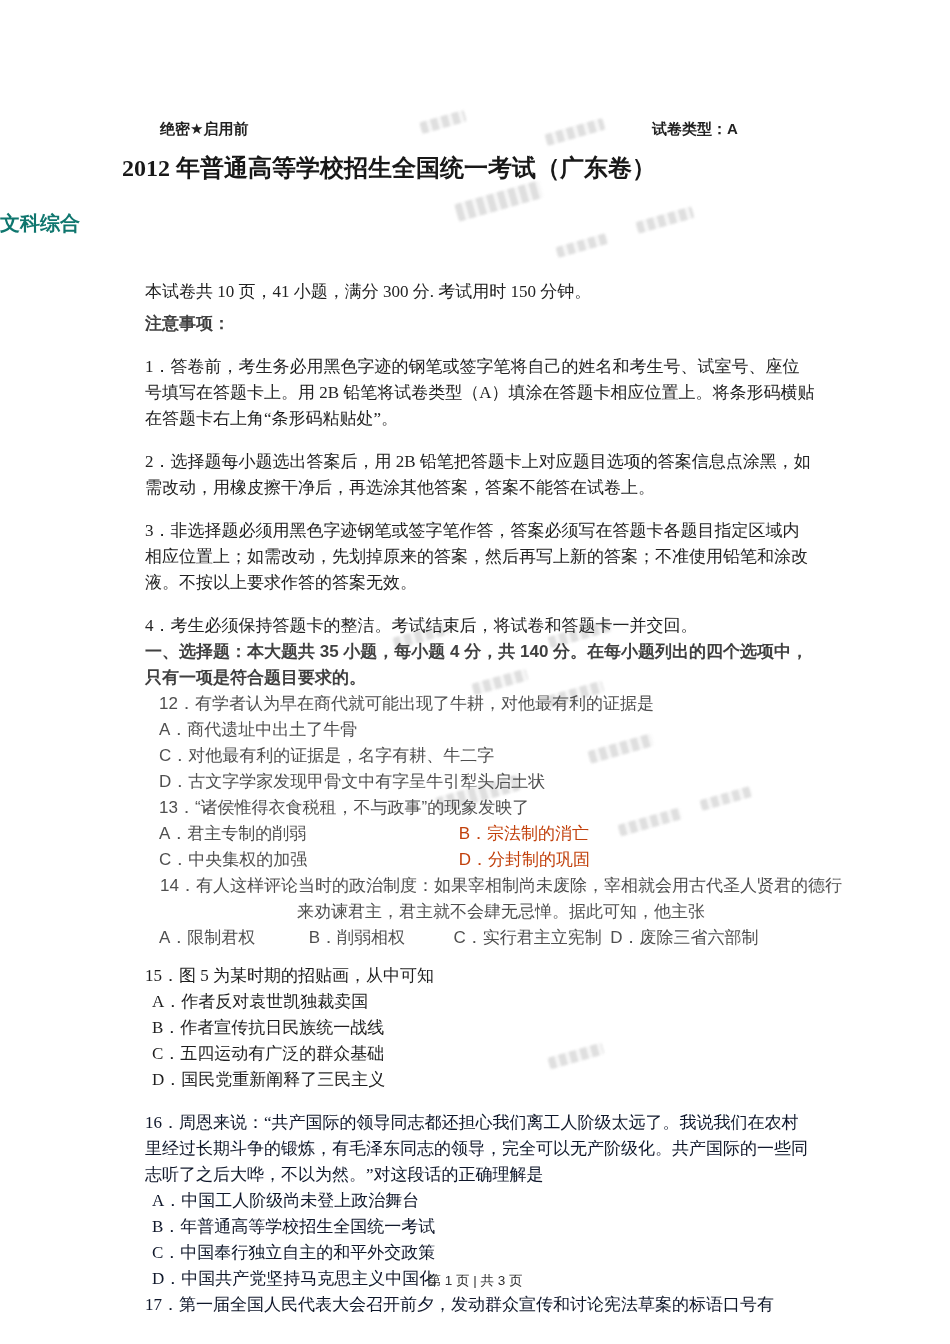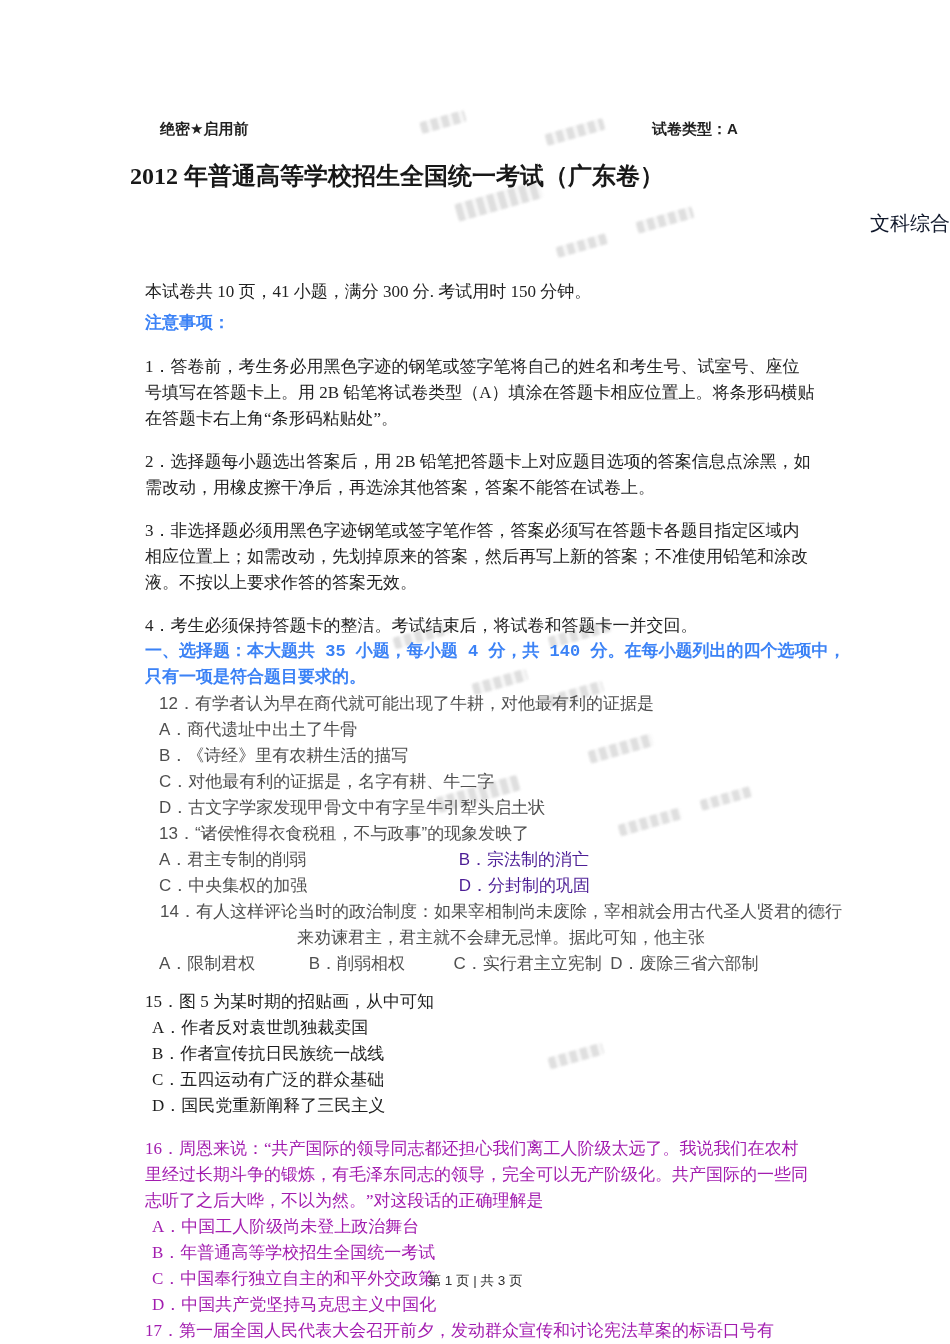--- a/index.html
+++ b/index.html
@@ -9,38 +9,38 @@
   }
   .sans{font-family:"Liberation Sans","DejaVu Sans",sans-serif;}
   p{margin:0;padding:0;}
   .lines{white-space:pre-line;}
 
   .hdr{position:absolute;top:120px;left:0;width:950px;height:24px;font-size:15px;}
   .hdr .security{position:absolute;left:160px;font-weight:bold;}
   .hdr .ptype{position:absolute;left:652px;font-weight:bold;}
 
   .title{position:absolute;top:152px;left:0;width:778px;text-align:center;
-         font-size:24px;font-weight:bold;color:#181818;margin:8px;}
-  .subtitle{position:absolute;top:210px;left:0;width:950px;text-align:right;
-         font-size:20px;font-weight:normal;color:#0f172a;margin:0;}
+         font-size:24px;font-weight:bold;color:#181818;margin:0;}
+  .subtitle{position:absolute;top:210px;left:0;width:950px;text-align:left;
+         font-size:20px;font-weight:bold;color:#0f766e;margin:0;}
 
   .main{position:absolute;top:262px;left:145px;width:712px;font-size:17px;line-height:26px;}
   .note{text-align:justify;margin-top:17px;}
-  .h-sans{font-family:Liberation Mono, monospace;font-weight:bold;color:#3b82f6;}
+  .h-sans{font-family:Liberation Sans, sans-serif;font-weight:bold;color:#404040;}
   .mt6{margin-top:6px;}
 
   .qblock{padding-left:14px;}
   .gray{color:#4f4f4f;}
-  .light{color:#4c1d95;}
+  .light{color:#c2410c;}
   .optrow .col1{display:inline-block;width:295px;}
   .inline-opts span{display:inline-block;}
   .w145{width:145px;} .w140{width:140px;} .w152{width:152px;}
   .opt-indent{padding-left:7px;}
   .q15block{margin-top:12px;color:#1e1e1e;}
-  .blackq{color:#a21caf;}
+  .blackq{color:#0f172a;}
 
   .footer{position:absolute;top:1272px;left:0;width:950px;text-align:center;
           font-family:"Liberation Sans","DejaVu Sans",sans-serif;
           font-size:13.5px;color:#2e2e2e;}
 
   .wm{position:absolute;border-radius:2px;transform:rotate(-16deg);
       background:repeating-linear-gradient(90deg, rgba(110,110,110,0.22) 0 7px, rgba(110,110,110,0.05) 7px 11px);
       filter:blur(1.2px);pointer-events:none;}
 </style>
 </head>
@@ -85,21 +85,20 @@
 相应位置上；如需改动，先划掉原来的答案，然后再写上新的答案；不准使用铅笔和涂改
 液。不按以上要求作答的答案无效。</p>
     <p class="note lines">4．考生必须保持答题卡的整洁。考试结束后，将试卷和答题卡一并交回。</p>
 
     <p class="h-sans lines">一、选择题：本大题共 35 小题，每小题 4 分，共 140 分。在每小题列出的四个选项中，
 只有一项是符合题目要求的。</p>
 
     <div class="qblock sans gray">
       <p>12．有学者认为早在商代就可能出现了牛耕，对他最有利的证据是</p>
       <p>A．商代遗址中出土了牛骨</p>
-      <p>B．《诗经》里有农耕生活的描写</p>
       <p>C．对他最有利的证据是，名字有耕、牛二字</p>
       <p>D．古文字学家发现甲骨文中有字呈牛引犁头启土状</p>
     </div>
 
     <div class="qblock sans gray">
       <p>13．“诸侯惟得衣食税租，不与政事”的现象发映了</p>
       <p class="optrow">
         <span class="col1">A．君主专制的削弱</span>
         <span class="light">B．宗法制的消亡</span>
       </p>

